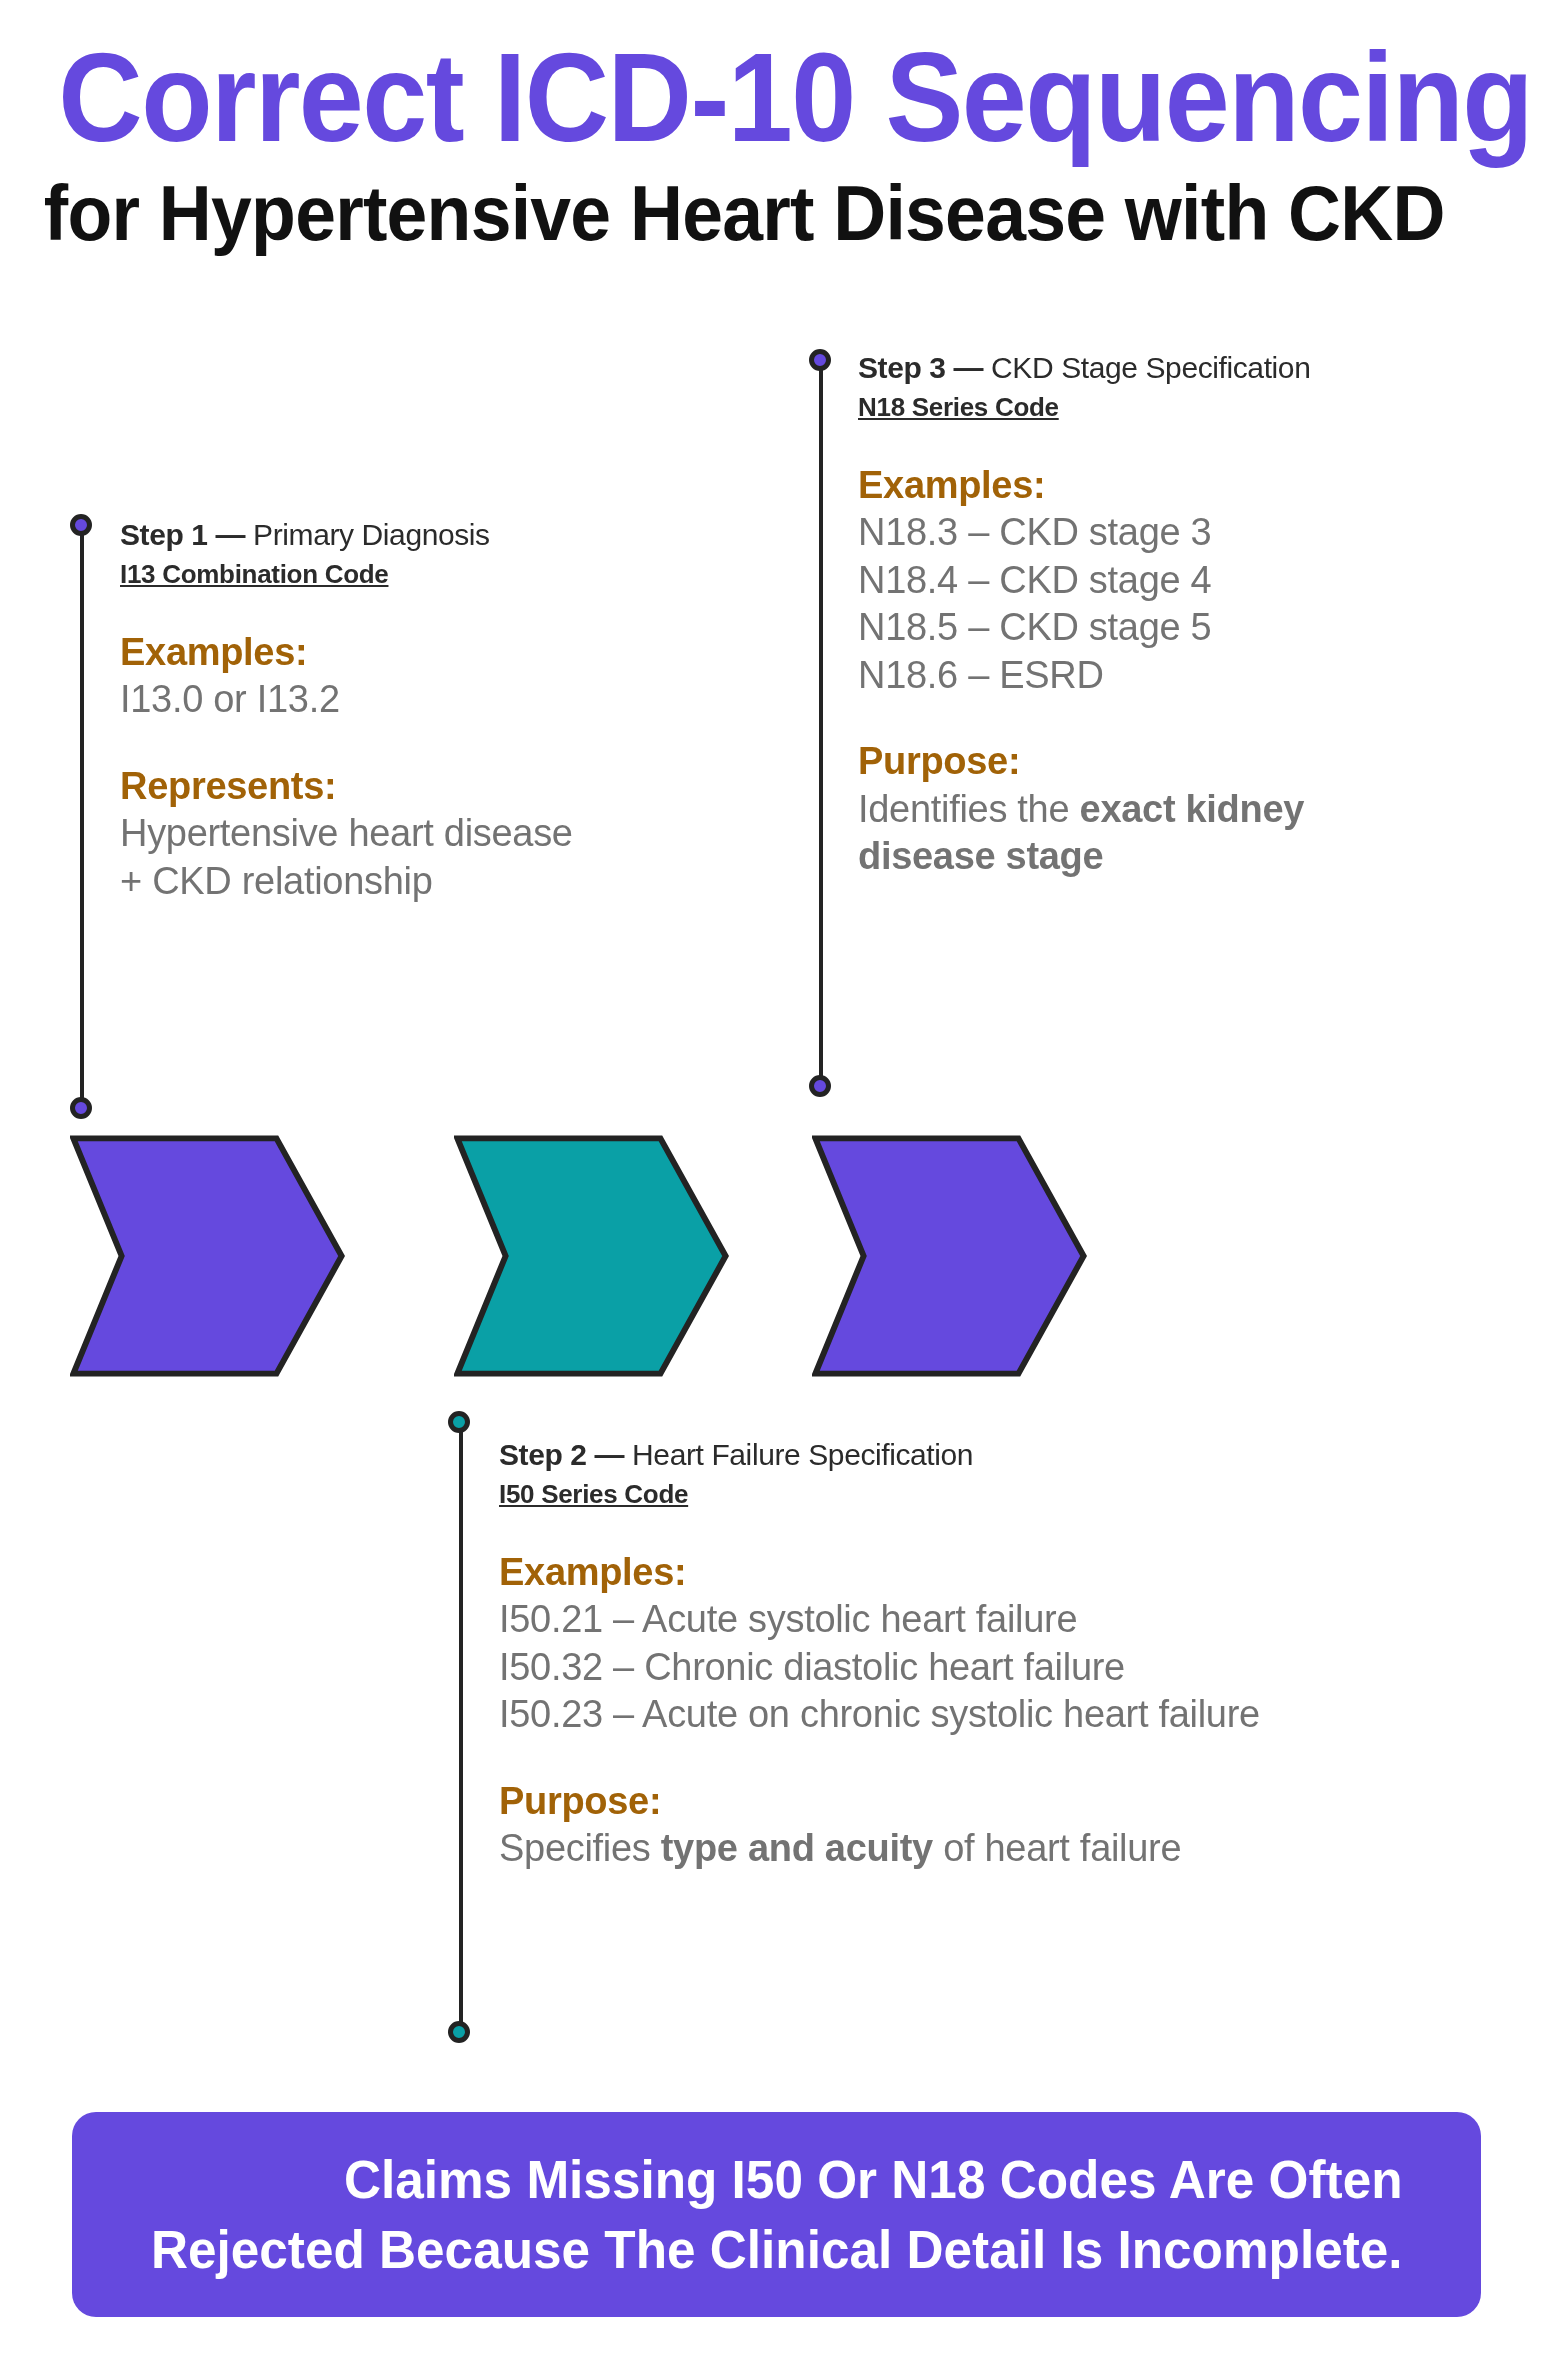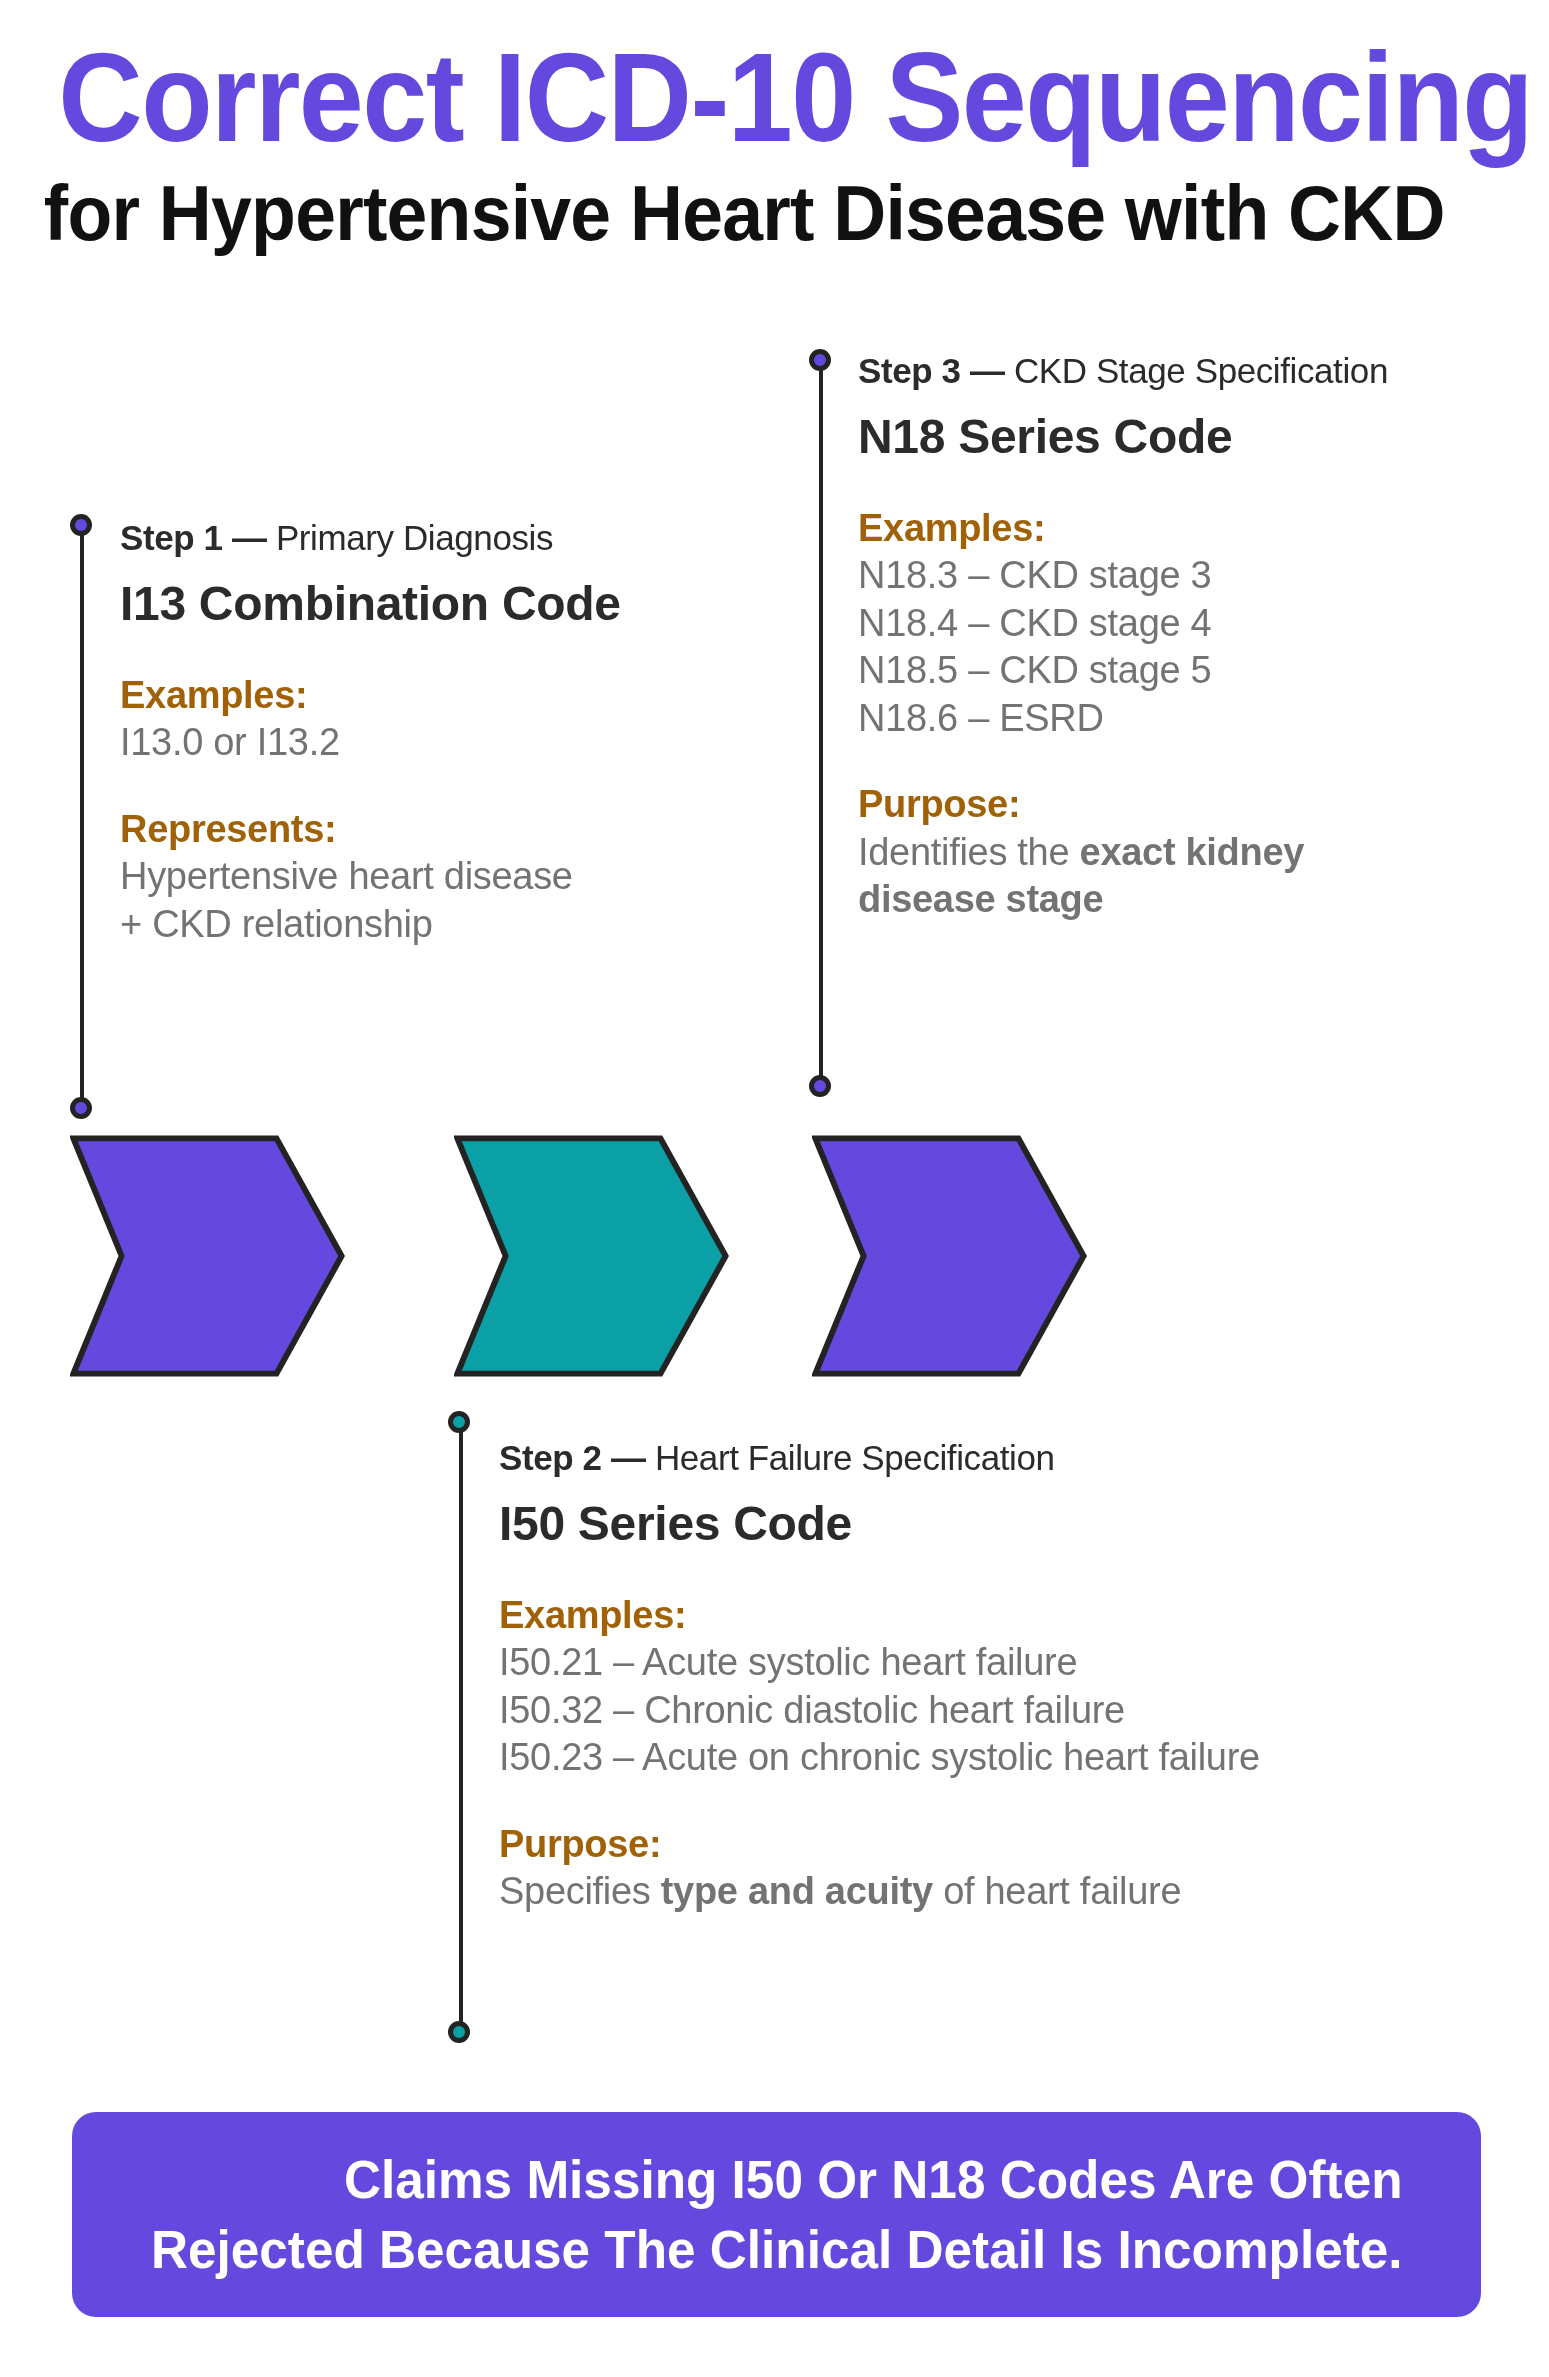--- a/index.html
+++ b/index.html
@@ -65,34 +65,35 @@
   }
   .dot.purple { background: #6549de; }
   .dot.teal   { background: #0aa0a6; }
 
   
   .step {
     position: absolute;
     box-sizing: border-box;
   }
   .step-head {
-    font-size: 35px;
+    font-size: 30px;
     line-height: 1.12;
     color: #2b2b2b;
     font-weight: 400;
     letter-spacing: -0.4px;
   }
   .step-head b { font-weight: 700; }
   .step-code {
-    font-size: 48px;
+    font-size: 26px;
     line-height: 1.2;
     font-weight: 700;
     color: #2b2b2b;
     letter-spacing: -0.3px;
-    margin-top: 18px;
+    margin-top: 7px;
+    text-decoration: underline;
   }
   .blk {
     margin-top: 39px;
   }
   .blk-label {
     font-size: 38px;
     line-height: 1.25;
     font-weight: 700;
     color: #a16207;
     letter-spacing: -0.3px;

